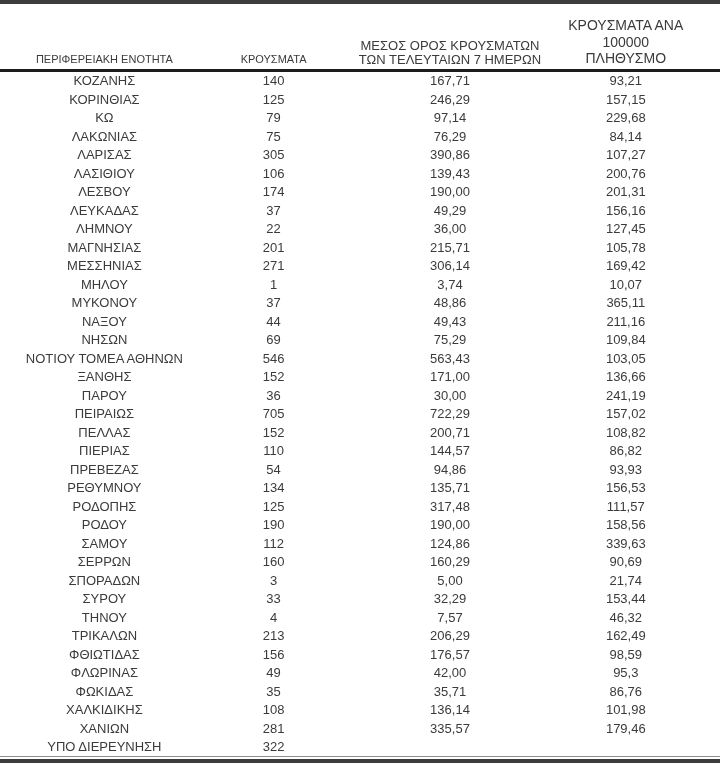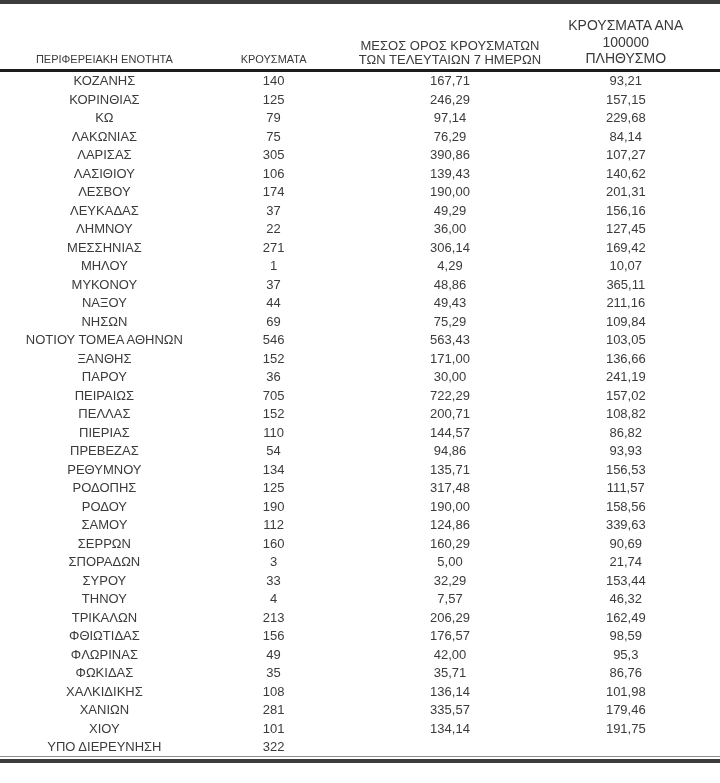--- a/index.html
+++ b/index.html
@@ -124,50 +124,56 @@
         <tr>
           <td>ΛΑΡΙΣΑΣ</td>
           <td>305</td>
           <td>390,86</td>
           <td class="col4pad">107,27</td>
         </tr>
         <tr>
           <td>ΛΑΣΙΘΙΟΥ</td>
           <td>106</td>
           <td>139,43</td>
-          <td class="col4pad">140,62</td>
+          <td class="col4pad">200,76</td>
         </tr>
         <tr>
           <td>ΛΕΣΒΟΥ</td>
           <td>174</td>
           <td>190,00</td>
           <td class="col4pad">201,31</td>
         </tr>
         <tr>
           <td>ΛΕΥΚΑΔΑΣ</td>
           <td>37</td>
           <td>49,29</td>
           <td class="col4pad">156,16</td>
         </tr>
         <tr>
           <td>ΛΗΜΝΟΥ</td>
           <td>22</td>
           <td>36,00</td>
           <td class="col4pad">127,45</td>
         </tr>
         <tr>
+          <td>ΜΑΓΝΗΣΙΑΣ</td>
+          <td>201</td>
+          <td>215,71</td>
+          <td class="col4pad">105,78</td>
+        </tr>
+        <tr>
           <td>ΜΕΣΣΗΝΙΑΣ</td>
           <td>271</td>
           <td>306,14</td>
           <td class="col4pad">169,42</td>
         </tr>
         <tr>
           <td>ΜΗΛΟΥ</td>
           <td>1</td>
-          <td>4,29</td>
+          <td>3,74</td>
           <td class="col4pad">10,07</td>
         </tr>
         <tr>
           <td>ΜΥΚΟΝΟΥ</td>
           <td>37</td>
           <td>48,86</td>
           <td class="col4pad">365,11</td>
         </tr>
         <tr>
           <td>ΝΑΞΟΥ</td>
@@ -301,26 +307,20 @@
           <td>136,14</td>
           <td class="col4pad">101,98</td>
         </tr>
         <tr>
           <td>ΧΑΝΙΩΝ</td>
           <td>281</td>
           <td>335,57</td>
           <td class="col4pad">179,46</td>
         </tr>
         <tr>
-          <td>ΧΙΟΥ</td>
-          <td>101</td>
-          <td>134,14</td>
-          <td class="col4pad">191,75</td>
-        </tr>
-        <tr>
           <td>ΥΠΟ ΔΙΕΡΕΥΝΗΣΗ</td>
           <td>322</td>
           <td></td>
           <td class="col4pad"></td>
         </tr>
       </tbody>
   </table>
 
   <div class="bottom-rule"></div>
 

